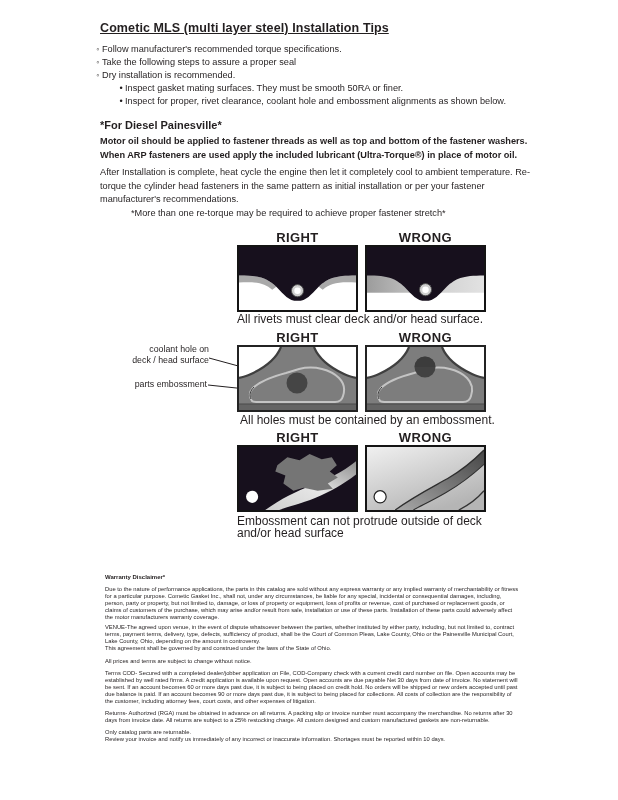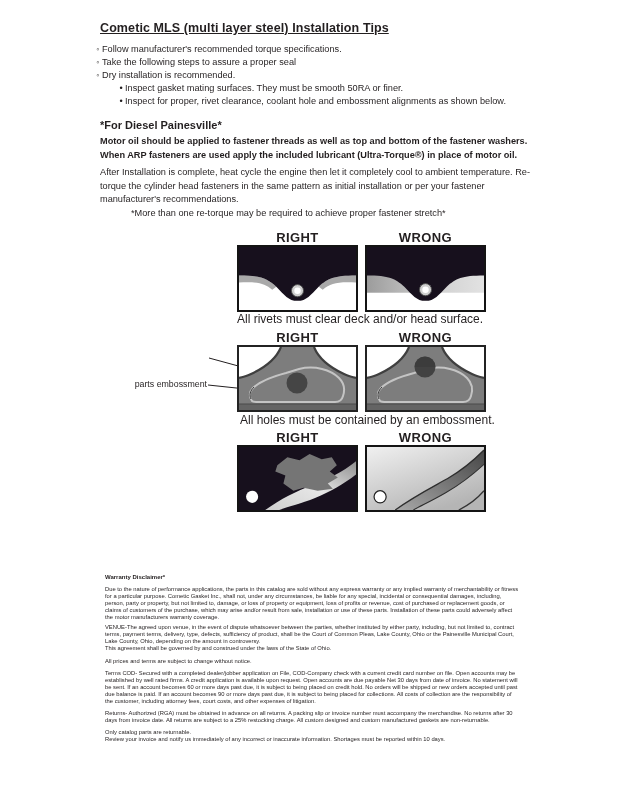--- a/index.html
+++ b/index.html
@@ -77,20 +77,22 @@
       <circle cx="58" cy="42" r="6" fill="#cfcfcf" stroke="#4a4a4a" stroke-width="0.9"></circle>
       <circle cx="58" cy="42" r="3.2" fill="#ffffff"></circle>
     </svg>
   </div>
 
   <div class="abs caption" style="left:237px; top:314px;">All rivets must clear deck and/or head surface.</div>
 
   <div class="abs figlabel" style="left:237px; top:330px;">RIGHT</div>
   <div class="abs figlabel" style="left:365px; top:330px;">WRONG</div>
 
+  <div class="abs calloutlbl" style="left:84px; top:344px; width:125px;">coolant hole on
+deck / head surface</div>
   <div class="abs calloutlbl" style="left:84px; top:379px; width:123px;">parts embossment</div>
 
   <svg class="abs" style="left:205px; top:348px;" width="105" height="50" viewBox="0 0 105 50">
     <line x1="4" y1="10" x2="92" y2="34" stroke="#231f20" stroke-width="1"></line>
     <line x1="3" y1="37" x2="60" y2="43" stroke="#231f20" stroke-width="1"></line>
   </svg>
 
   <div class="abs figbox b2" style="left:237px; top:345px;">
     <svg viewBox="0 0 117 63" preserveAspectRatio="none">
       <rect x="0" y="0" width="117" height="63" fill="#7d7d7d"></rect>
@@ -157,20 +159,22 @@
       </defs>
       <rect x="0" y="0" width="116" height="62" fill="url(#g3w1)"></rect>
       <path d="M28,62 C46,49 62,41 80,31 C94,23 106,13 116,3 L116,17 C104,28 92,37 78,45 C64,53 53,58 46,62 Z" fill="url(#g3w2)"></path>
       <path d="M28,62 C46,49 62,41 80,31 C94,23 106,13 116,3" stroke="#2e2e2e" stroke-width="1.3" fill="none"></path>
       <path d="M116,17 C104,28 92,37 78,45 C64,53 53,58 46,62" stroke="#2e2e2e" stroke-width="1" fill="none"></path>
       <path d="M91,62 C101,57 110,50 116,43" stroke="#333333" stroke-width="1.3" fill="none"></path>
       <circle cx="13" cy="49" r="6" fill="#ffffff" stroke="#222222" stroke-width="1.2"></circle>
     </svg>
   </div>
 
+  <div class="abs caption" style="left:237px; top:516px;">Embossment can not protrude outside of deck
+and/or head surface</div>
 
   <div class="abs disc-h" style="left:105px; top:574px;">Warranty Disclaimer*</div>
   <div class="abs disc-p" style="left:105px; top:586px;">Due to the nature of performance applications, the parts in this catalog are sold without any express warranty or any implied warranty of merchantability or fitness for a particular purpose.  Cometic Gasket Inc., shall not, under any circumstances, be liable for any special, incidental or consequential damages, including, person, party or property, but not limited to, damage, or loss of property or equipment, loss of profits or revenue, cost of purchased or replacement goods, or claims of customers of the purchase, which may arise and/or result from sale, installation or use of these parts.  Installation of these parts could adversely affect the motor manufacturers warranty coverage.</div>
   <div class="abs disc-p" style="left:105px; top:624px;">VENUE-The agreed upon venue, in the event of dispute whatsoever between the parties, whether instituted by either party, including, but not limited to, contract terms, payment terms, delivery, type, defects, sufficiency of product, shall be the Court of Common Pleas, Lake County, Ohio or the Painesville Municipal Court, Lake County, Ohio, depending on the amount in controversy.
 This agreement shall be governed by and construed under the laws of the State of Ohio.</div>
   <div class="abs disc-p" style="left:105px; top:658px;">All prices and terms are subject to change without notice.</div>
   <div class="abs disc-p" style="left:105px; top:670px;">Terms COD- Secured with a completed dealer/jobber application on File, COD-Company check with a current credit card number on file.  Open accounts may be established by well rated firms.  A credit application is available upon request.  Open accounts are due payable Net 30 days from date of invoice.  No statement will be sent.  If an account becomes 60 or more days past due, it is subject to being placed on credit hold.  No orders will be shipped or new orders accepted until past due balance is paid.  If an account becomes 90 or more days past due, it is subject to being placed for collections.  All costs of collection are the responsibility of the customer, including attorney fees, court costs, and other expenses of litigation.</div>
   <div class="abs disc-p" style="left:105px; top:710px;">Returns- Authorized (RGA) must be obtained in advance on all returns.  A packing slip or invoice number must accompany the merchandise.  No returns after 30 days from invoice date.  All returns are subject to a 25% restocking charge.  All custom designed and custom manufactured gaskets are non-returnable.</div>
   <div class="abs disc-p" style="left:105px; top:729px;">Only catalog parts are returnable.
 Review your invoice and notify us immediately of any incorrect or inaccurate information.  Shortages must be reported within 10 days.</div>

